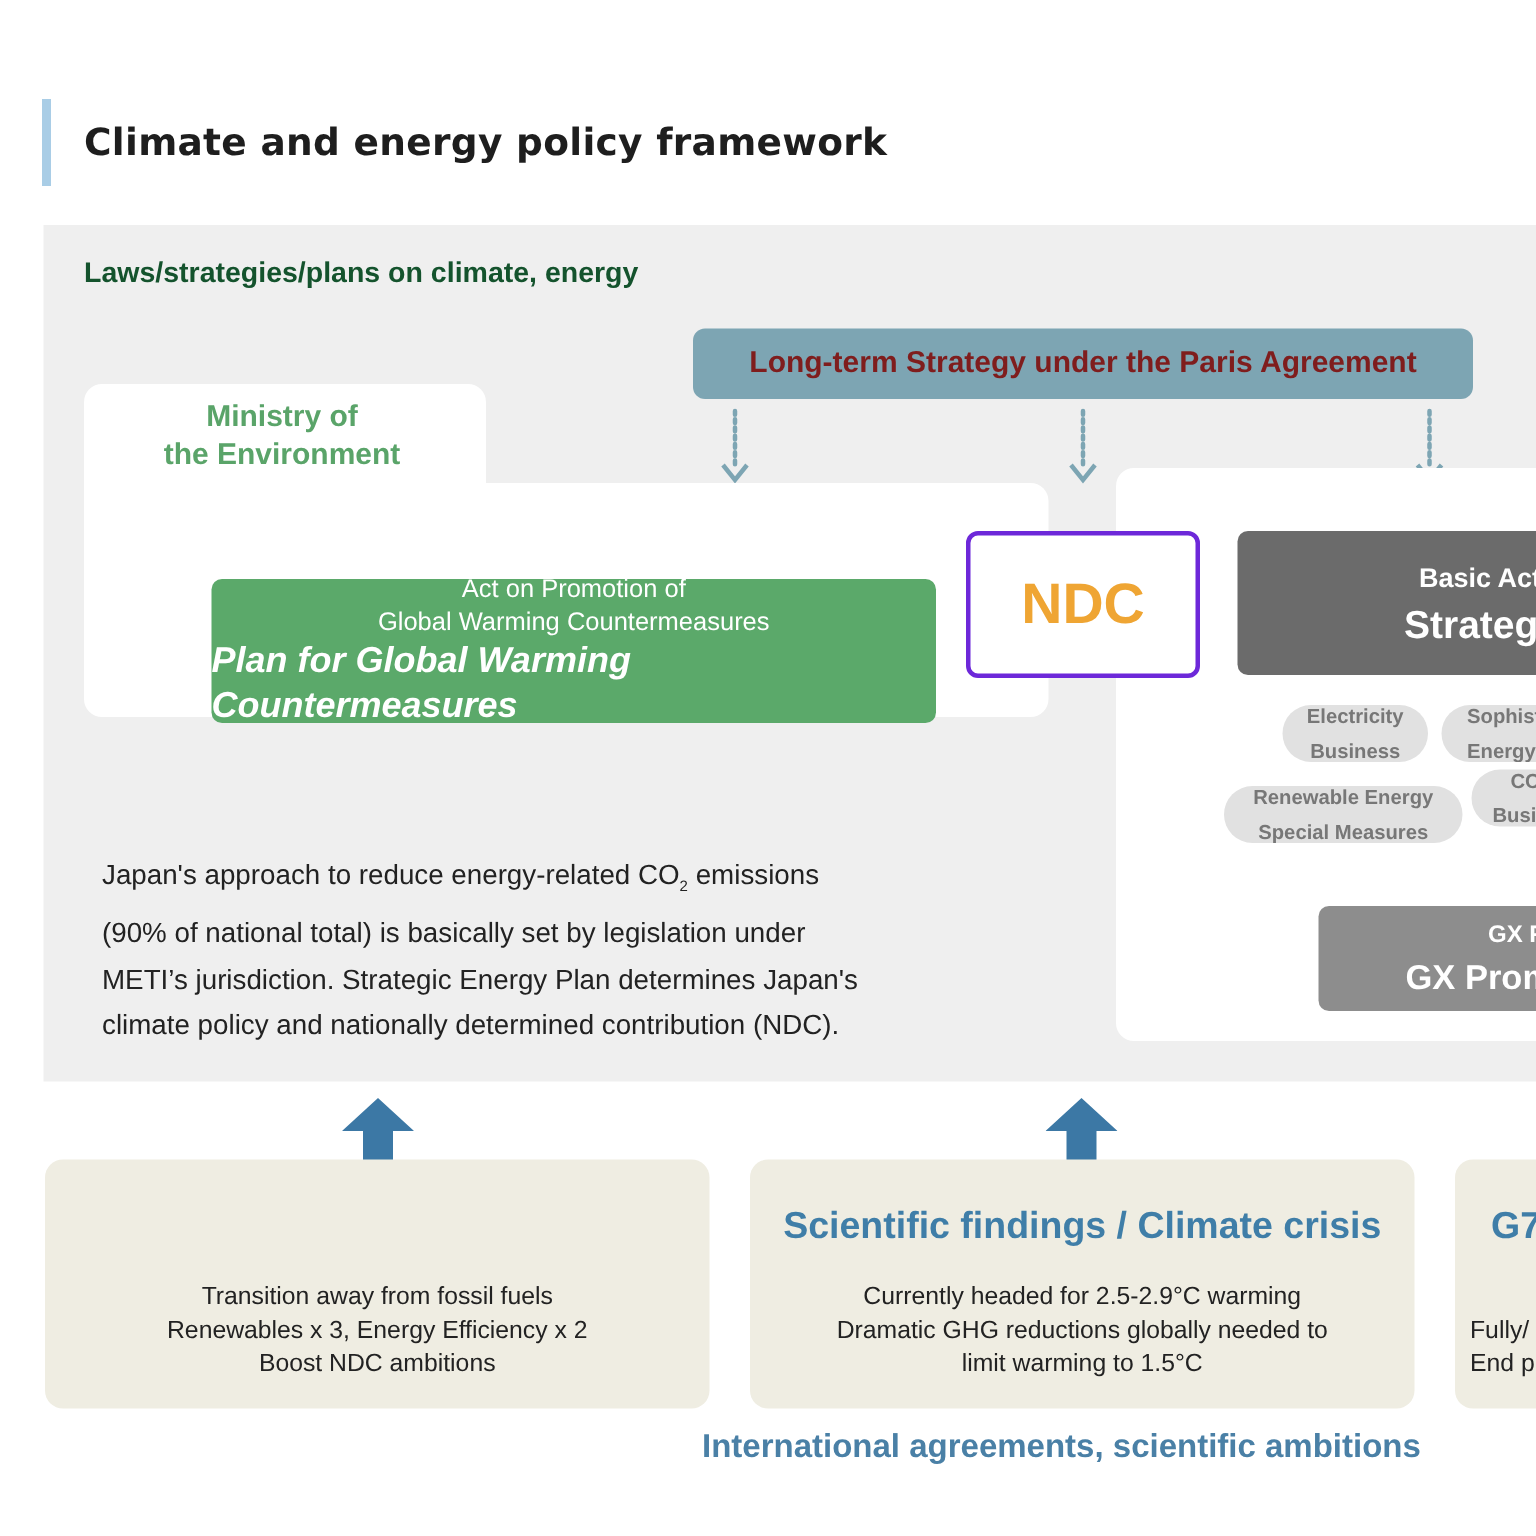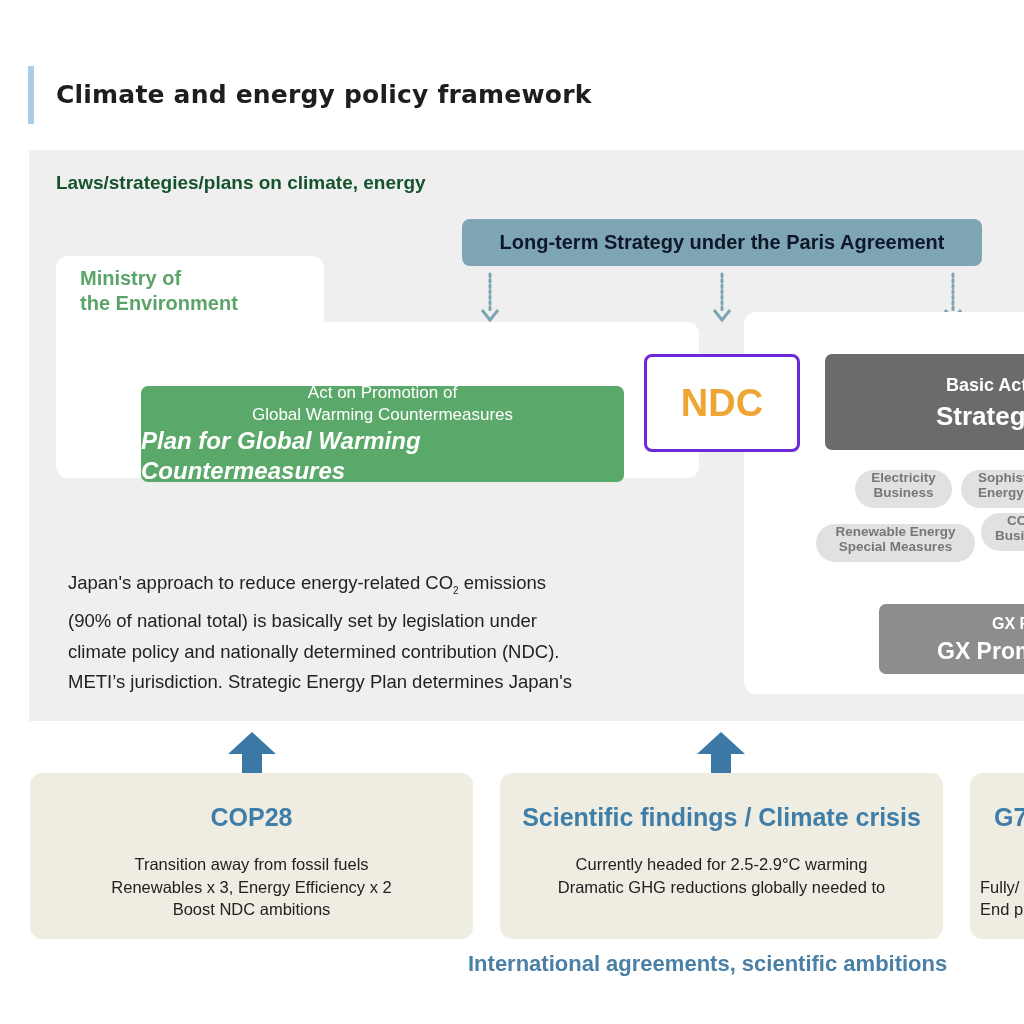--- a/index.html
+++ b/index.html
@@ -10,45 +10,45 @@
       color: #222;
     }
     .abs { position: absolute; }
     .title-bar { left: 28px; top: 66px; width: 6px; height: 58px; background: #a9cde6; }
     .page-title { left: 56px; top: 80px; font-size: 25px; font-weight: 600; color: #1e1e1e; letter-spacing: 0.2px; white-space: nowrap; font-family: "DejaVu Sans", sans-serif; }
 
     .gray-panel { left: 29px; top: 150px; width: 1010px; height: 571px; background: #efefef; }
     .section-label { left: 56px; top: 172px; font-size: 19px; font-weight: bold; color: #14532d; white-space: nowrap; font-family: "Liberation Sans", sans-serif; }
 
     .lts-box { left: 462px; top: 219px; width: 520px; height: 47px; background: #7da5b3; border-radius: 8px;
-      color: #0f172a; font-weight: bold; font-size: 20px; display: flex; align-items: center; justify-content: center; white-space: nowrap; font-family: "Liberation Sans", sans-serif; }
+      color: #7f1d1d; font-weight: bold; font-size: 20px; display: flex; align-items: center; justify-content: center; white-space: nowrap; font-family: "Liberation Sans", sans-serif; }
 
     .dot-arrow { width: 20px; height: 54px; }
 
     .moe-tab { left: 56px; top: 256px; width: 268px; height: 90px; background: #fff; border-radius: 12px 12px 0 0; }
     .moe-box { left: 56px; top: 322px; width: 643px; height: 156px; background: #fff; border-radius: 0 12px 12px 12px; }
-    .moe-label { left: 80px; top: 266px; width: 216px; text-align: left; color: #5aa469; font-weight: bold; font-size: 20px; line-height: 25px; font-family: "Liberation Sans", sans-serif; }
+    .moe-label { left: 80px; top: 266px; width: 216px; text-align: center; color: #5aa469; font-weight: bold; font-size: 20px; line-height: 25px; font-family: "Liberation Sans", sans-serif; }
 
     .green-box { left: 141px; top: 354px; width: 483px; height: 96px; background: #5ba96a; border-radius: 7px; color: #fff;
       display: flex; flex-direction: column; align-items: center; justify-content: center; font-family: "Liberation Sans", sans-serif; margin-top: 32px; }
     .green-box .sm { font-size: 17px; line-height: 22px; }
     .green-box .lg { font-size: 24px; line-height: 30px; font-weight: bold; font-style: italic; }
 
     .ndc-box { left: 644px; top: 354px; width: 150px; height: 92px; border: 3px solid #6d28d9; border-radius: 8px; background: #fff;
       color: #efa533; font-size: 38px; font-weight: bold; display: flex; align-items: center; justify-content: center; font-family: "Liberation Sans", sans-serif; }
 
     .meti-box { left: 744px; top: 312px; width: 300px; height: 382px; background: #fff; border-radius: 12px 0 0 12px; }
 
     .basic-box { left: 825px; top: 354px; width: 220px; height: 96px; background: #6b6b6b; border-radius: 7px 0 0 7px; color: #fff;
       overflow: hidden; font-family: "Liberation Sans", sans-serif; }
     .basic-box .sm { position: absolute; left: 121px; top: 21px; font-size: 18px; font-weight: bold; white-space: nowrap; }
     .basic-box .lg { position: absolute; left: 111px; top: 47px; font-size: 26px; font-weight: bold; white-space: nowrap; }
 
     .chip { background: #e1e1e1; border-radius: 20px; color: #777; font-size: 13.5px; line-height: 15px; font-weight: bold;
-      display: flex; flex-direction: column; align-items: center; justify-content: flex-start; text-align: center; white-space: nowrap; overflow: hidden; font-family: "Liberation Sans", sans-serif; }
+      display: flex; flex-direction: column; align-items: center; justify-content: space-between; text-align: center; white-space: nowrap; overflow: hidden; font-family: "Liberation Sans", sans-serif; }
 
     .gx-box { left: 879px; top: 604px; width: 170px; height: 70px; background: #8d8d8d; border-radius: 7px 0 0 7px; color: #fff; overflow: hidden; font-family: "Liberation Sans", sans-serif; }
     .gx-box .sm { position: absolute; left: 113px; top: 11px; font-size: 16px; font-weight: bold; white-space: nowrap; }
     .gx-box .lg { position: absolute; left: 58px; top: 34px; font-size: 23px; font-weight: bold; white-space: nowrap; }
 
     .desc { left: 68px; top: 568px; width: 580px; font-size: 18.5px; line-height: 30.5px; color: #222; font-family: "Liberation Sans", sans-serif; }
     .desc sub { font-size: 10px; }
 
     .up-arrow { width: 48px; height: 42px; }
 
@@ -123,45 +123,45 @@
 </div>
 
 <div class="abs gx-box">
   <div class="sm">GX F</div>
   <div class="lg">GX Prom</div>
 </div>
 
 <div class="abs desc">
   <div><span>Japan's approach to reduce energy-related CO</span><sub>2</sub><span> emissions</span></div>
   <div>(90% of national total) is basically set by legislation under</div>
+  <div>METI’s jurisdiction. Strategic Energy Plan determines Japan's</div>
   <div>climate policy and nationally determined contribution (NDC).</div>
-  <div>METI’s jurisdiction. Strategic Energy Plan determines Japan's</div>
 </div>
 
 <svg class="abs up-arrow" style="left:228px; top:732px;" viewBox="0 0 48 42">
   <polygon points="24,0 48,22 34,22 34,42 14,42 14,22 0,22" fill="#3c78a5"></polygon>
 </svg>
 <svg class="abs up-arrow" style="left:697px; top:732px;" viewBox="0 0 48 42">
   <polygon points="24,0 48,22 34,22 34,42 14,42 14,22 0,22" fill="#3c78a5"></polygon>
 </svg>
 
 <div class="abs card" style="left:30px; width:443px;">
-  <div class="ct">COP28</div>
   <div class="cb">
     <div>Transition away from fossil fuels</div>
     <div>Renewables x 3, Energy Efficiency x 2</div>
     <div>Boost NDC ambitions</div>
   </div>
 </div>
 
 <div class="abs card" style="left:500px; width:443px;">
   <div class="ct">Scientific findings / Climate crisis</div>
   <div class="cb">
     <div>Currently headed for 2.5-2.9°C warming</div>
     <div>Dramatic GHG reductions globally needed to</div>
+    <div>limit warming to 1.5°C</div>
   </div>
 </div>
 
 <div class="abs card card-g7" style="left:970px; width:80px; border-radius:12px 0 0 12px; overflow:hidden;">
   <div class="ct">G7</div>
   <div class="cb" style="left:10px;">
     <div>&nbsp;</div>
     <div>Fully/</div>
     <div>End p</div>
   </div>

